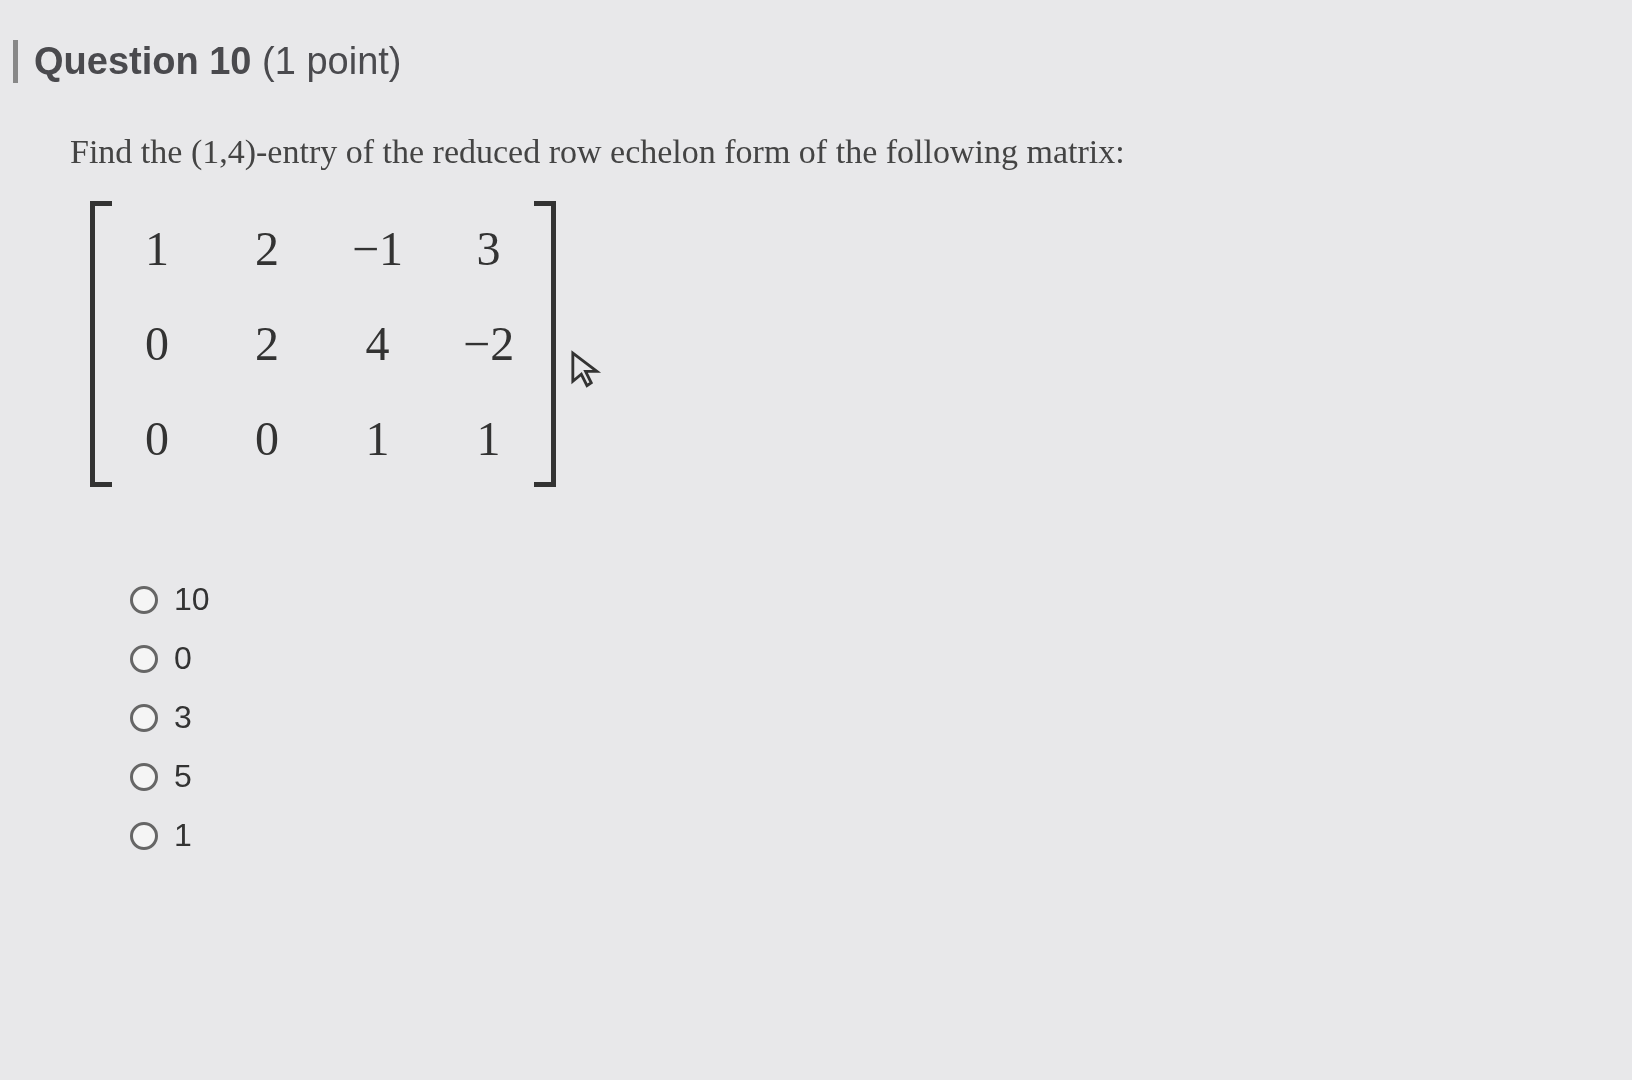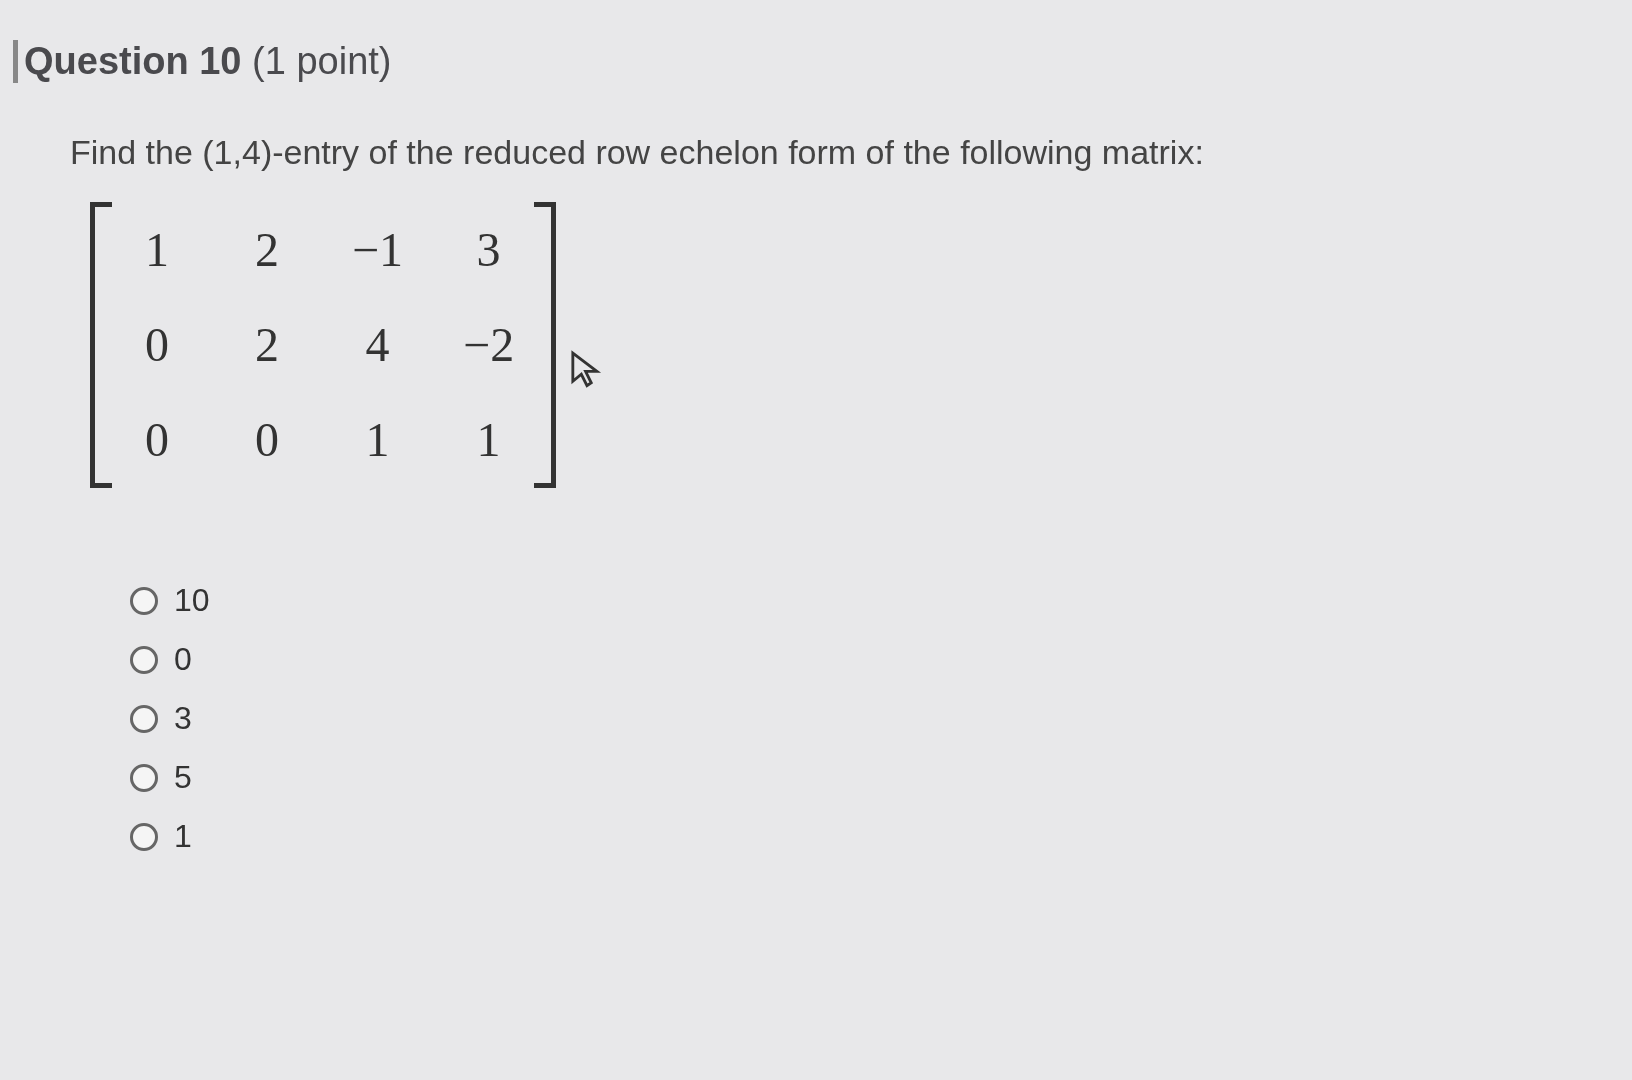--- a/index.html
+++ b/index.html
@@ -15,31 +15,32 @@
       padding: 40px 30px;
       color: #3a3a3e;
       position: relative;
     }
     .question-header {
       font-size: 38px;
       font-weight: 600;
       color: #4a4a4e;
       margin-bottom: 50px;
       border-left: 5px solid #888;
-      padding-left: 6px;
+      padding-left: 16px;
       margin-left: -17px;
     }
     .points {
       font-weight: 400;
     }
     .prompt {
       font-size: 34px;
       color: #444;
       margin-left: 40px;
       margin-bottom: 30px;
+      font-family: Liberation Serif, serif;
     }
     .matrix-wrap {
       margin-left: 60px;
       display: inline-flex;
       align-items: stretch;
       font-family: "Times New Roman", serif;
       font-size: 48px;
       color: #333;
       line-height: 1.6;
     }

